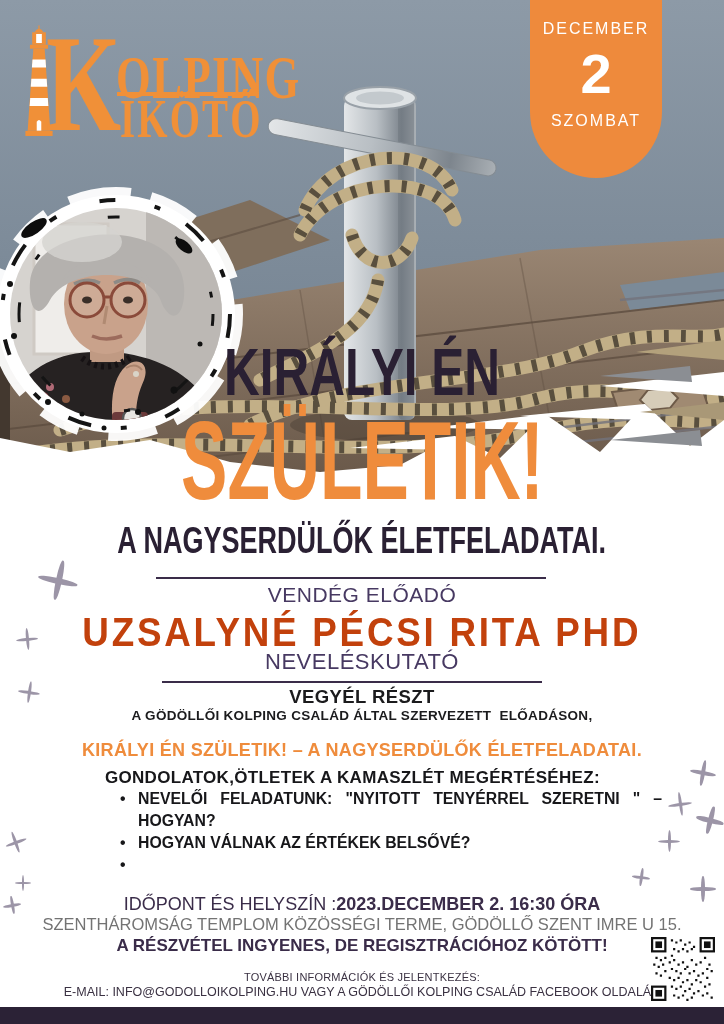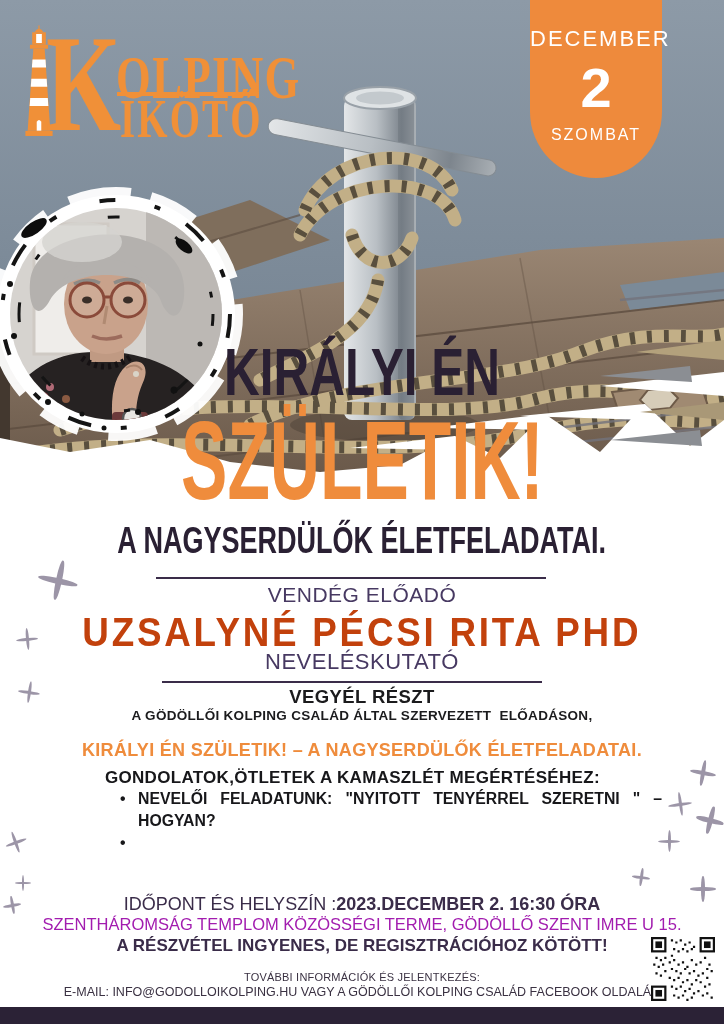--- a/index.html
+++ b/index.html
@@ -16,21 +16,21 @@
   #logo .word-top{position:absolute;left:96px;top:26px;font-family:"Liberation Serif",serif;
            font-weight:bold;font-size:62px;line-height:62px;letter-spacing:2px;
            transform:scaleX(.72);transform-origin:top left;}
   #logo .underline{position:absolute;left:97px;top:72px;width:142px;height:3.5px;background:#F09038;}
   #logo .word-bottom{position:absolute;left:100px;top:72px;font-family:"Liberation Serif",serif;
            font-weight:bold;font-size:54px;line-height:54px;letter-spacing:3px;
            transform:scaleX(.72);transform-origin:top left;}
   
   #badge{position:absolute;left:530px;top:0;width:132px;height:178px;background:#EE8A3C;
          border-radius:0 0 66px 66px;color:#fff;text-align:center;}
-  #badge .month{margin-top:26px;font-size:22px;letter-spacing:2px;font-weight:500;}
+  #badge .month{margin-top:20px;font-size:16px;letter-spacing:2px;font-weight:500;}
   #badge .day{margin-top:8px;font-size:56px;font-weight:bold;line-height:56px;}
   #badge .weekday{margin-top:10px;font-size:16px;letter-spacing:2px;font-weight:500;}
   
   #portrait{position:absolute;left:-14px;top:184px;width:260px;height:260px;}
   
   .center{left:0;right:0;text-align:center;}
   #title-line1{top:336px;font-size:66px;font-weight:bold;color:#2A2033;line-height:72px;}
   #title-line1 span{display:inline-block;transform:scaleX(.75);}
   #title-line2{top:402px;font-size:112px;font-weight:bold;color:#EF8C3C;line-height:118px;}
   #title-line2 span{display:inline-block;transform:scaleX(.62);}
@@ -51,21 +51,21 @@
   
   #topics-heading{position:absolute;left:105px;top:768px;font-size:17px;font-weight:bold;
                   color:#17171A;letter-spacing:.3px;}
   #topics-list{position:absolute;left:120px;top:788px;width:542px;margin:0;padding:0;
                list-style:none;font-size:15.8px;font-weight:bold;color:#17171A;}
   #topics-list li{position:relative;padding-left:18px;line-height:22px;text-align:justify;}
   #topics-list li::before{content:"\2022";position:absolute;left:0;top:0;}
   
   #when{top:894px;font-size:18px;color:#3A2C49;}
   #when .val{font-weight:bold;}
-  #venue{top:915px;font-size:16.5px;color:#a21caf;}
+  #venue{top:915px;font-size:16.5px;color:#737373;}
   #note{top:936px;font-size:17px;font-weight:bold;color:#3A2C49;}
   
   #footer-label{top:971px;font-size:11px;color:#3A3142;font-weight:500;letter-spacing:.2px;}
   #footer-contact{top:985px;font-size:12.5px;color:#3A3142;font-weight:500;}
   #qr{position:absolute;left:651px;top:937px;width:64px;height:64px;}
   #bottom-bar{position:absolute;left:0;top:1007px;width:724px;height:17px;background:#2B2236;}
   
   .plus{position:absolute;}
   .plus::before,.plus::after{content:"";position:absolute;background:#9C95A7;border-radius:45%;}
   .plus::before{left:44%;top:0;width:15%;height:100%;}
@@ -257,20 +257,21 @@
 <div class="abs center" id="speaker-role">NEVELÉSKUTATÓ</div>
 <div class="divider" id="divider2"></div>
 
 <div class="abs center" id="invite1">VEGYÉL RÉSZT</div>
 <div class="abs center" id="invite2">A GÖDÖLLŐI KOLPING CSALÁD ÁLTAL SZERVEZETT  ELŐADÁSON,</div>
 <div class="abs center" id="event-title">KIRÁLYI ÉN SZÜLETIK! – A NAGYSERDÜLŐK ÉLETFELADATAI.</div>
 
 <div id="topics-heading">GONDOLATOK,ÖTLETEK A KAMASZLÉT MEGÉRTÉSÉHEZ:</div>
 <ul id="topics-list">
   <li>NEVELŐI FELADATUNK: "NYITOTT TENYÉRREL SZERETNI " – HOGYAN?</li>
+  <li>HOGYAN VÁLNAK AZ ÉRTÉKEK BELSŐVÉ?</li>
   <li></li>
 </ul>
 
 <div class="abs center" id="when">
   <span class="lbl">IDŐPONT ÉS HELYSZÍN :</span><span class="val">2023.DECEMBER 2. 16:30 ÓRA</span>
 </div>
 <div class="abs center" id="venue">SZENTHÁROMSÁG TEMPLOM KÖZÖSSÉGI TERME, GÖDÖLLŐ SZENT IMRE U 15.</div>
 <div class="abs center" id="note">A RÉSZVÉTEL INGYENES, DE REGISZTRÁCIÓHOZ KÖTÖTT!</div>
 
 <div class="abs center" id="footer-label">TOVÁBBI INFORMÁCIÓK ÉS JELENTKEZÉS:</div>

